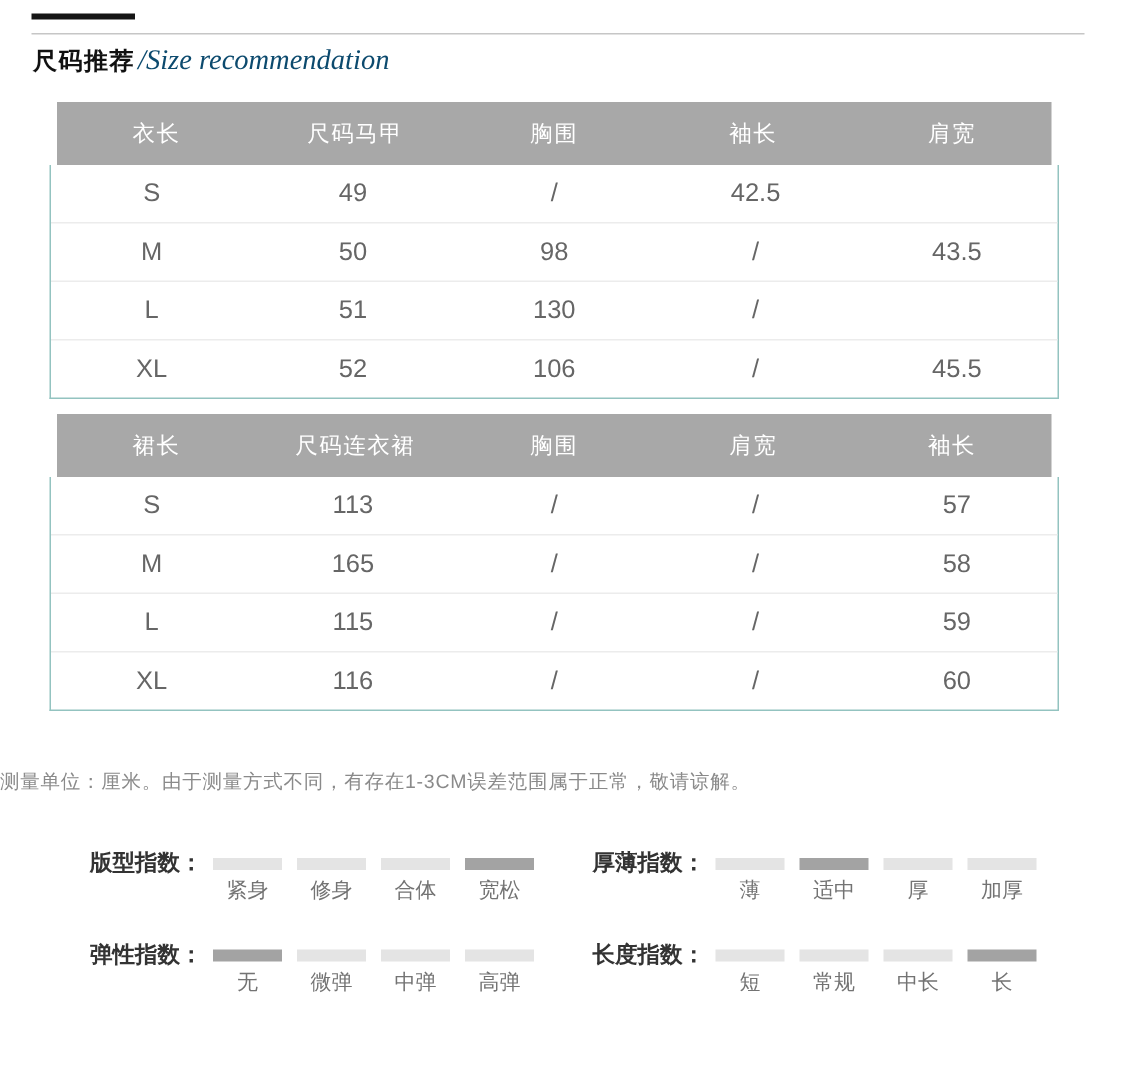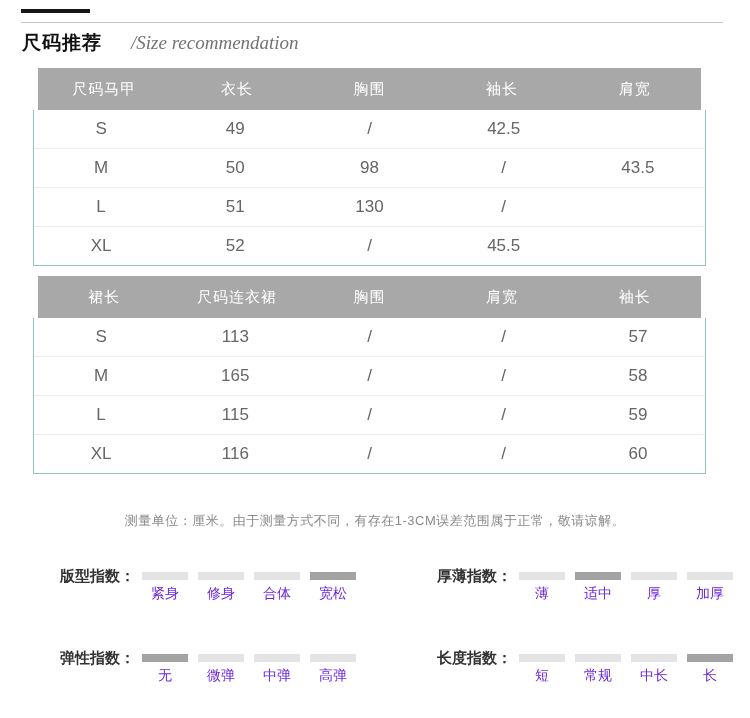--- a/index.html
+++ b/index.html
@@ -6,75 +6,75 @@
   body {
     width:750px; height:718px;
     font-family:"Liberation Sans","DejaVu Sans",sans-serif;
   }
   .page { position:relative; width:750px; height:718px; background:#fff; overflow:hidden; }
 
   
   .deco-line { position:absolute; left:21px; top:9px; width:69px; height:4px; background:#161616; }
   .hairline  { position:absolute; left:21px; top:22px; width:702px; height:1px; background:#c6c6c6; }
   .title-row { position:absolute; left:22px; top:30px; display:flex; align-items:baseline; }
-  .title-cn  { font-size:19px; font-weight:bold; color:#111; letter-spacing:1px; }
+  .title-cn  { font-size:16px; font-weight:bold; color:#111; letter-spacing:1px; }
   .title-en  { font-family:"Liberation Serif","DejaVu Serif",serif; font-style:italic;
-               font-size:19px; color:#737373; margin-left:29px; }
+               font-size:19px; color:#0c4a6e; margin-left:2px; }
 
   
   .size-table { position:absolute; left:33px; width:673px; }
   #table-0 { top:68px; }
   #table-1 { top:276px; }
   .t-head {
     margin:0 5px; height:42px; background:#a8a8a8;
     display:grid; grid-template-columns:repeat(5,1fr); align-items:center;
   }
   .t-hcell { text-align:center; color:#ffffff; font-size:15px; letter-spacing:1px; }
   .t-body { border:1px solid #93c3c0; border-top:none; background:#fff; }
   .t-row  { display:grid; grid-template-columns:repeat(5,1fr); height:38px; align-items:center; }
   .t-row + .t-row { border-top:1px solid #ececec; }
   .t-cell { text-align:center; font-size:17px; color:#666; }
 
   
   .note {
     position:absolute; top:512px; left:0; width:750px; margin:0;
-    text-align:center; font-size:13px; color:#8a8a8a; letter-spacing:0.5px;
+    font-size:13px; color:#8a8a8a; letter-spacing:0.5px;
   }
 
   
   .indicators {
     position:absolute; top:568px; left:60px; width:650px;
-    display:grid; grid-template-columns:335px 315px; row-gap:21px;gap:42px;
+    display:grid; grid-template-columns:335px 315px; row-gap:21px;
   }
   .indicator { display:flex; align-items:flex-start; height:40px; }
   .ind-label { font-size:15px; font-weight:bold; color:#333; line-height:16px;
                margin-right:7px; white-space:nowrap; }
   .segments  { display:flex; gap:10px; }
   .segment   { width:46px; }
   .seg-bar   { height:8px; background:#e4e4e4; margin-top:4px; }
   .segment.active .seg-bar { background:#a3a3a3; }
-  .seg-label { margin-top:5px; text-align:center; font-size:14px; color:#6d28d9; }
+  .seg-label { margin-top:5px; text-align:center; font-size:14px; color:#737373; }
 </style>
 </head>
 <body>
 
 <div class="page">
 
   <div class="deco-line"></div>
   <div class="hairline"></div>
 
   <div class="title-row">
     <span class="title-cn">尺码推荐</span>
     <span class="title-en">/Size recommendation</span>
   </div>
 
   <section class="size-table" id="table-0">
     <div class="t-head">
+      <div class="t-hcell">衣长</div>
       <div class="t-hcell">尺码马甲</div>
-      <div class="t-hcell">衣长</div>
       <div class="t-hcell">胸围</div>
       <div class="t-hcell">袖长</div>
       <div class="t-hcell">肩宽</div>
     </div>
     <div class="t-body">
       <div class="t-row">
         <div class="t-cell">S</div>
         <div class="t-cell">49</div>
         <div class="t-cell">/</div>
         <div class="t-cell">42.5</div>
@@ -88,20 +88,21 @@
       </div>
       <div class="t-row">
         <div class="t-cell">L</div>
         <div class="t-cell">51</div>
         <div class="t-cell">130</div>
         <div class="t-cell">/</div>
       </div>
       <div class="t-row">
         <div class="t-cell">XL</div>
         <div class="t-cell">52</div>
+        <div class="t-cell">106</div>
         <div class="t-cell">/</div>
         <div class="t-cell">45.5</div>
       </div>
     </div>
   </section>
 
   <section class="size-table" id="table-1">
     <div class="t-head">
       <div class="t-hcell">裙长</div>
       <div class="t-hcell">尺码连衣裙</div>

